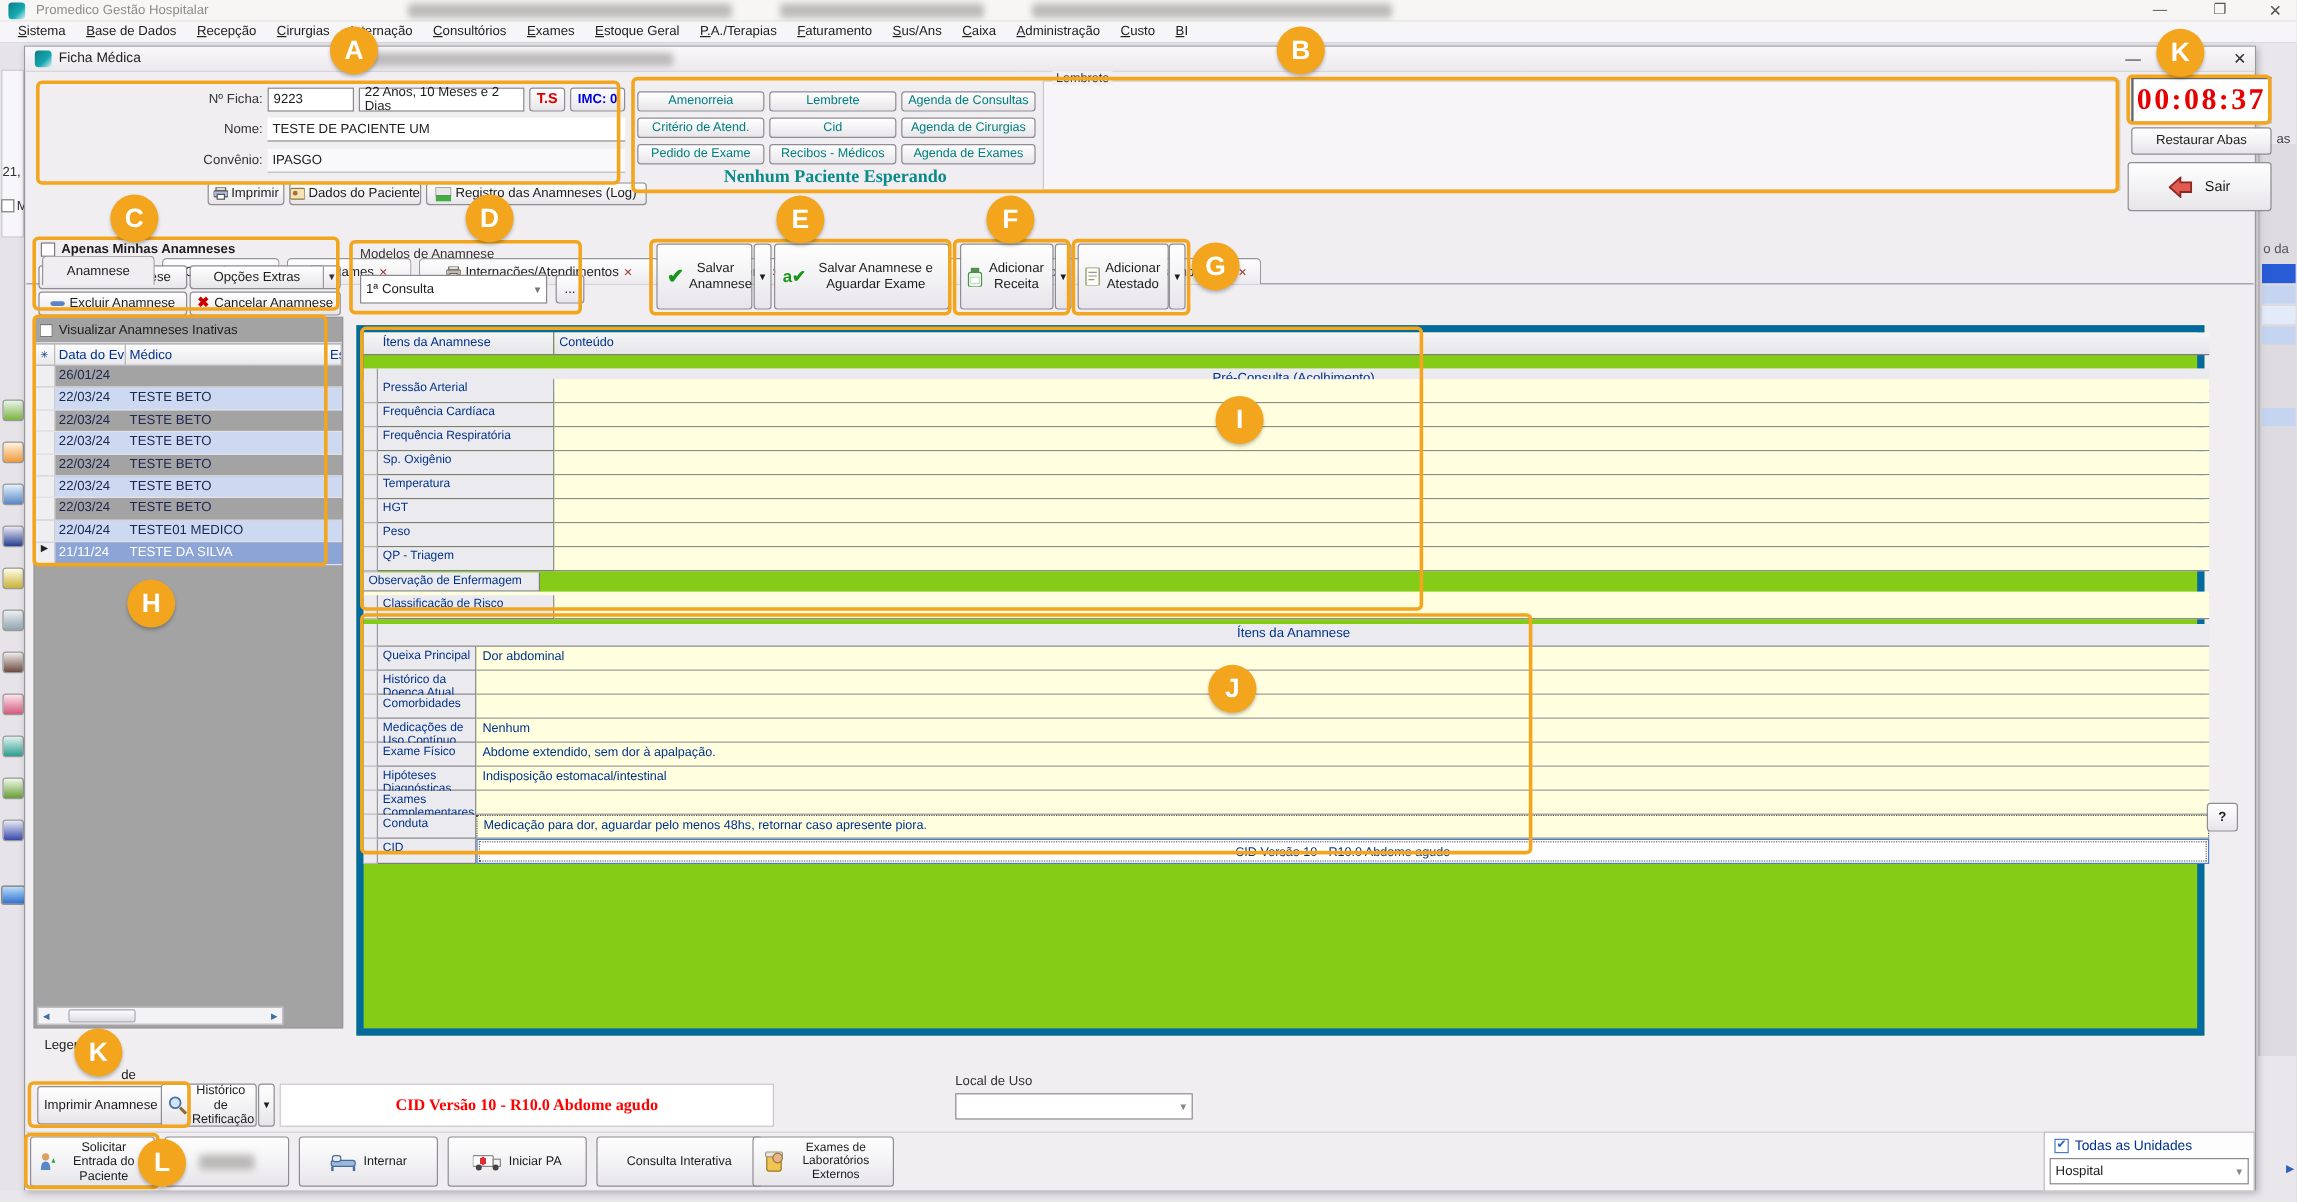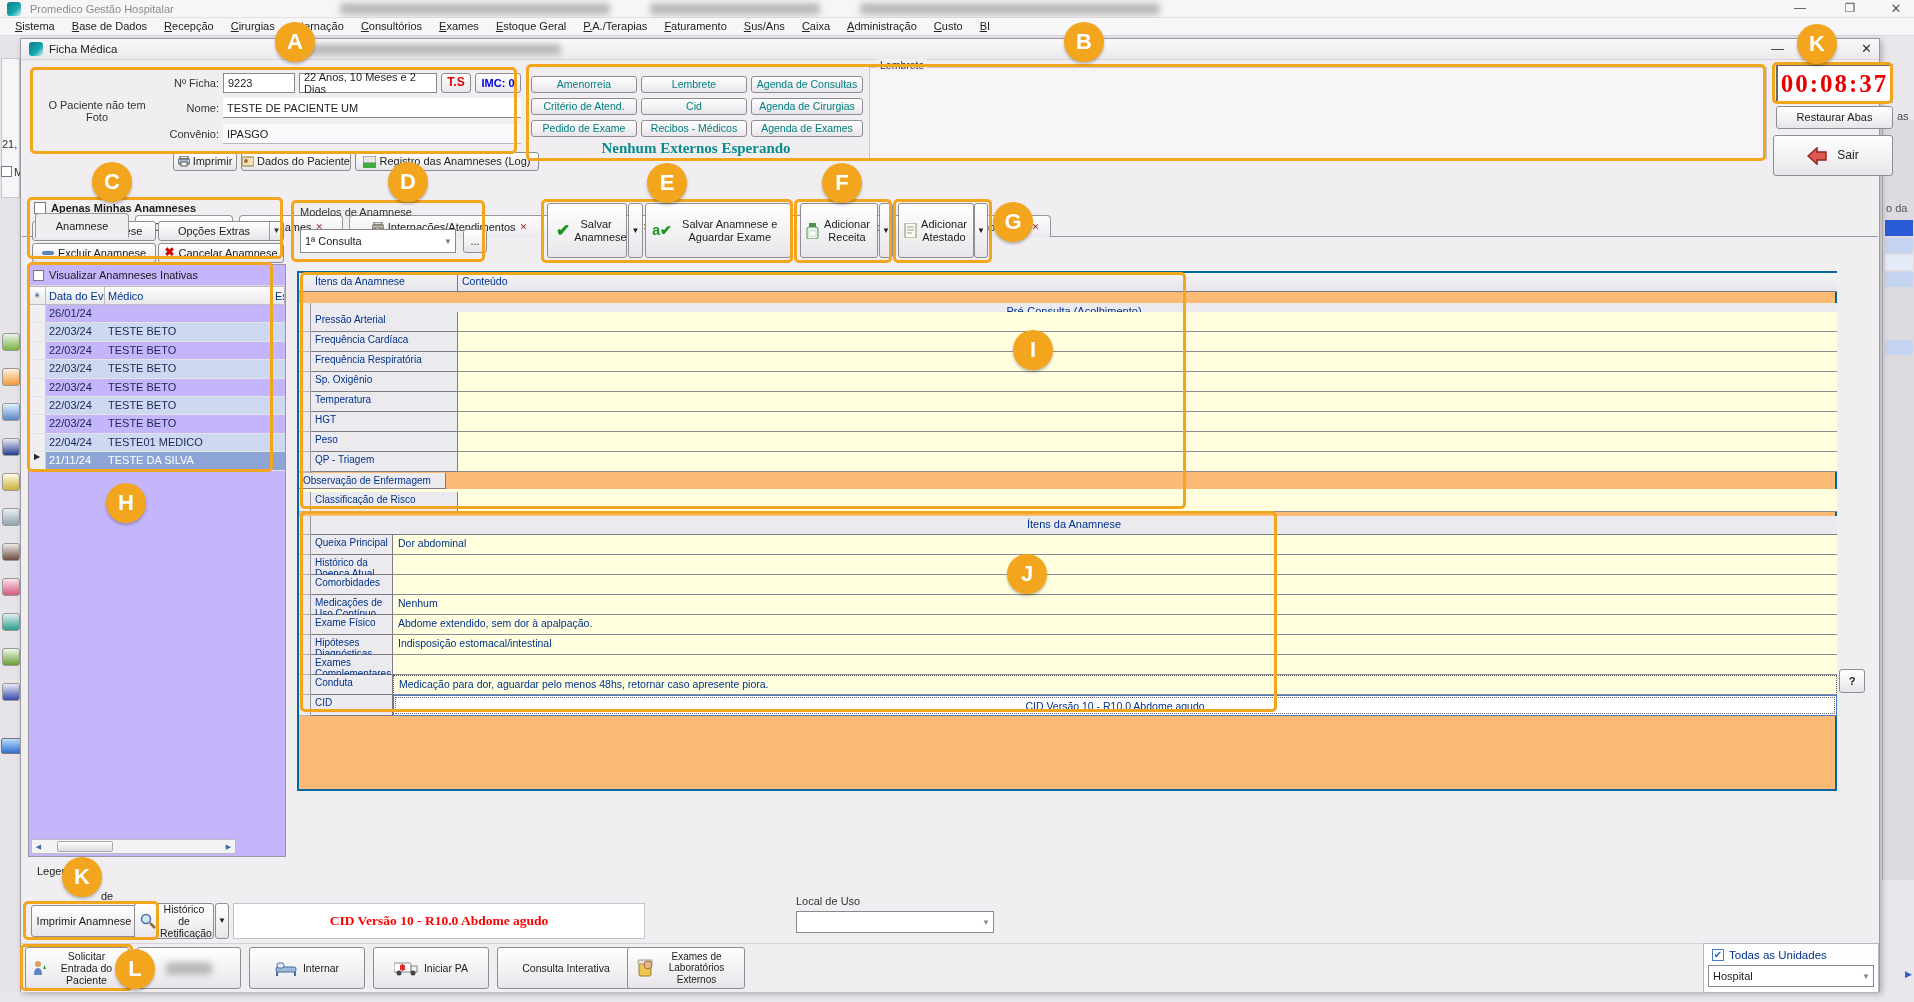--- a/index.html
+++ b/index.html
@@ -41,34 +41,34 @@
 
   
   .tab { top:176px; height:22px; background:linear-gradient(#fefefe,#ebe9ed); border:1px solid #98969c; border-bottom:none;
     border-radius:4px 4px 0 0; display:flex; align-items:center; justify-content:center; gap:4px; color:#222; }
   .tab.active { top:174px; height:25px; background:#f0eef1; z-index:3; border-bottom:1px solid #f0eef1; }
   .tclose { color:#9a362d; font-size:9px; }
   .tabline { left:1px; top:197px; width:1856px; height:1px; background:#98969c; }
 
   
   .cb { width:12px; height:12px; background:#fff; border:1px solid #7a787e; display:inline-block; }
-  #list { left:27px; top:263px; width:258px; height:593px; background:#c4b5fd; border:1px solid #98969c; }
+  #list { left:27px; top:263px; width:258px; height:593px; background:#a3a3a3; border:1px solid #98969c; }
   .lh { background:linear-gradient(#fdfdfd,#e9e8ea); border:1px solid #bdbbc1; border-left:none; color:#00328c; display:flex; align-items:center; padding:0 3px; }
   .lr { display:flex; height:18.4px; border-bottom:1px solid #e4e2e6; color:#1d2752; }
   .lr .ind { width:17px; background:#efeef0; border-right:1px solid #cfcdd1; }
   .lr .d { width:59px; padding:2px 3px; }
   .lr .m { flex:1; padding:2px 3px; }
   .lr.alt { background:#ccd9f1; }
   .lr.sel { background:#8da5d6; color:#fff; }
   .sbar { background:#f3f2f4; border:1px solid #bdbbc1; display:flex; align-items:center; }
   .sarr { width:13px; height:13px; font-size:7px; color:#3a6ea5; display:flex; align-items:center; justify-content:center; }
   .sthumb { width:56px; height:11px; background:linear-gradient(#fdfdfd,#dddce0); border:1px solid #aaa8ae; border-radius:2px; margin-left:12px; }
 
   
-  #grid { left:296px; top:270px; width:1540px; height:520px; background:#fdba74; border:2px solid #0369a1; }
+  #grid { left:296px; top:270px; width:1540px; height:592px; background:#84cc16; border:6px solid #0369a1; }
   .grow { position:absolute; display:flex; }
   .gind { width:12px; background:#ebeaee; border-right:1px solid #9a989e; border-bottom:1px solid #b9b7bd; }
   .glab { background:#ebeaee; border-right:1px solid #7e7c82; border-bottom:1px solid #7e7c82; color:#00328c; padding:2px 4px; font-size:10px; }
   .gval { background:#ffffdf; border-bottom:1px solid #8e8c92; color:#00328c; padding:2px 5px; font-size:10.5px; flex:1; }
   .ghead { background:linear-gradient(#f5f4f6,#e6e5e9); border-bottom:1px solid #7e7c82; color:#00328c; padding:2px 4px; font-size:10.5px; }
   .ggroup { background:#ebeaee; border-bottom:1px solid #7e7c82; color:#00328c; text-align:center; padding:2px; font-size:11px; }
 
   
   #cidred { background:#fff; border:1px solid #c6c4ca; display:flex; align-items:center; justify-content:center;
     font-family:"Liberation Serif", serif; font-weight:bold; font-size:13.5px; color:#f00; }
@@ -146,21 +146,20 @@
 
   <div class="abs" id="fwin">
     <div class="abs" id="ftitle">
       <div class="abs fticon"></div>
       <div class="abs ftext">Ficha Médica</div>
       <div class="abs blurpatch" style="left:280px;top:5px;width:260px;height:11px;"></div>
       <div class="abs" style="left:1750px;top:2px;font-size:13px;color:#333;">—</div>
       <div class="abs" style="left:1840px;top:2px;font-size:13px;color:#333;">✕</div>
     </div>
 
-    <div class="abs" style="left:16px;top:32px;width:120px;height:80px;display:flex;align-items:center;justify-content:center;text-align:center;color:#333;">O Paciente não tem Foto</div>
 
     <div class="abs lbl" style="left:130px;top:38px;width:68px;text-align:right;">Nº Ficha:</div>
     <div class="abs fld" style="left:202px;top:34px;width:72px;height:20px;">9223</div>
     <div class="abs fld" style="left:278px;top:34px;width:138px;height:20px;justify-content:center;">22 Anos, 10 Meses e 2 Dias</div>
     <div class="abs btn3d" style="left:420px;top:34px;width:30px;height:20px;color:#e00000;font-weight:bold;font-size:12px;">T.S</div>
     <div class="abs btn3d" style="left:454px;top:34px;width:46px;height:20px;color:#0000e0;font-weight:bold;">IMC: 0</div>
 
     <div class="abs lbl" style="left:130px;top:63px;width:68px;text-align:right;">Nome:</div>
     <div class="abs fld" style="left:202px;top:59px;width:298px;height:20px;border:none;border-bottom:1px solid #8a888e;background:#fff;">TESTE DE PACIENTE UM</div>
 
@@ -198,21 +197,21 @@
 
     <div class="abs btn3d qbtn" style="left:510px;top:37px;width:106px;height:17px;">Amenorreia</div>
     <div class="abs btn3d qbtn" style="left:620px;top:37px;width:106px;height:17px;">Lembrete</div>
     <div class="abs btn3d qbtn" style="left:730px;top:37px;width:112px;height:17px;">Agenda de Consultas</div>
     <div class="abs btn3d qbtn" style="left:510px;top:59px;width:106px;height:17px;">Critério de Atend.</div>
     <div class="abs btn3d qbtn" style="left:620px;top:59px;width:106px;height:17px;">Cid</div>
     <div class="abs btn3d qbtn" style="left:730px;top:59px;width:112px;height:17px;">Agenda de Cirurgias</div>
     <div class="abs btn3d qbtn" style="left:510px;top:81px;width:106px;height:17px;">Pedido de Exame</div>
     <div class="abs btn3d qbtn" style="left:620px;top:81px;width:106px;height:17px;">Recibos - Médicos</div>
     <div class="abs btn3d qbtn" style="left:730px;top:81px;width:112px;height:17px;">Agenda de Exames</div>
-    <div class="abs" id="banner" style="left:505px;top:101px;width:340px;height:18px;">Nenhum Externos Esperando</div>
+    <div class="abs" id="banner" style="left:505px;top:101px;width:340px;height:18px;">Nenhum Paciente Esperando</div>
 
     <div class="abs" id="lembrete-box" style="left:848px;top:28px;width:898px;height:92px;"></div>
     <div class="abs" id="lembrete-lbl" style="left:856px;top:20px;">Lembrete</div>
 
     <div class="abs" id="timerbox" style="left:1755px;top:25px;width:117px;height:39px;">00:08:37</div>
     <div class="abs btn3d" style="left:1755px;top:67px;width:117px;height:23px;">Restaurar Abas</div>
     <div class="abs" style="left:1876px;top:71px;color:#444;">as</div>
     <div class="abs btn3d" style="left:1752px;top:96px;width:120px;height:41px;gap:10px;">
       <span>
           <svg width="20" height="18">

